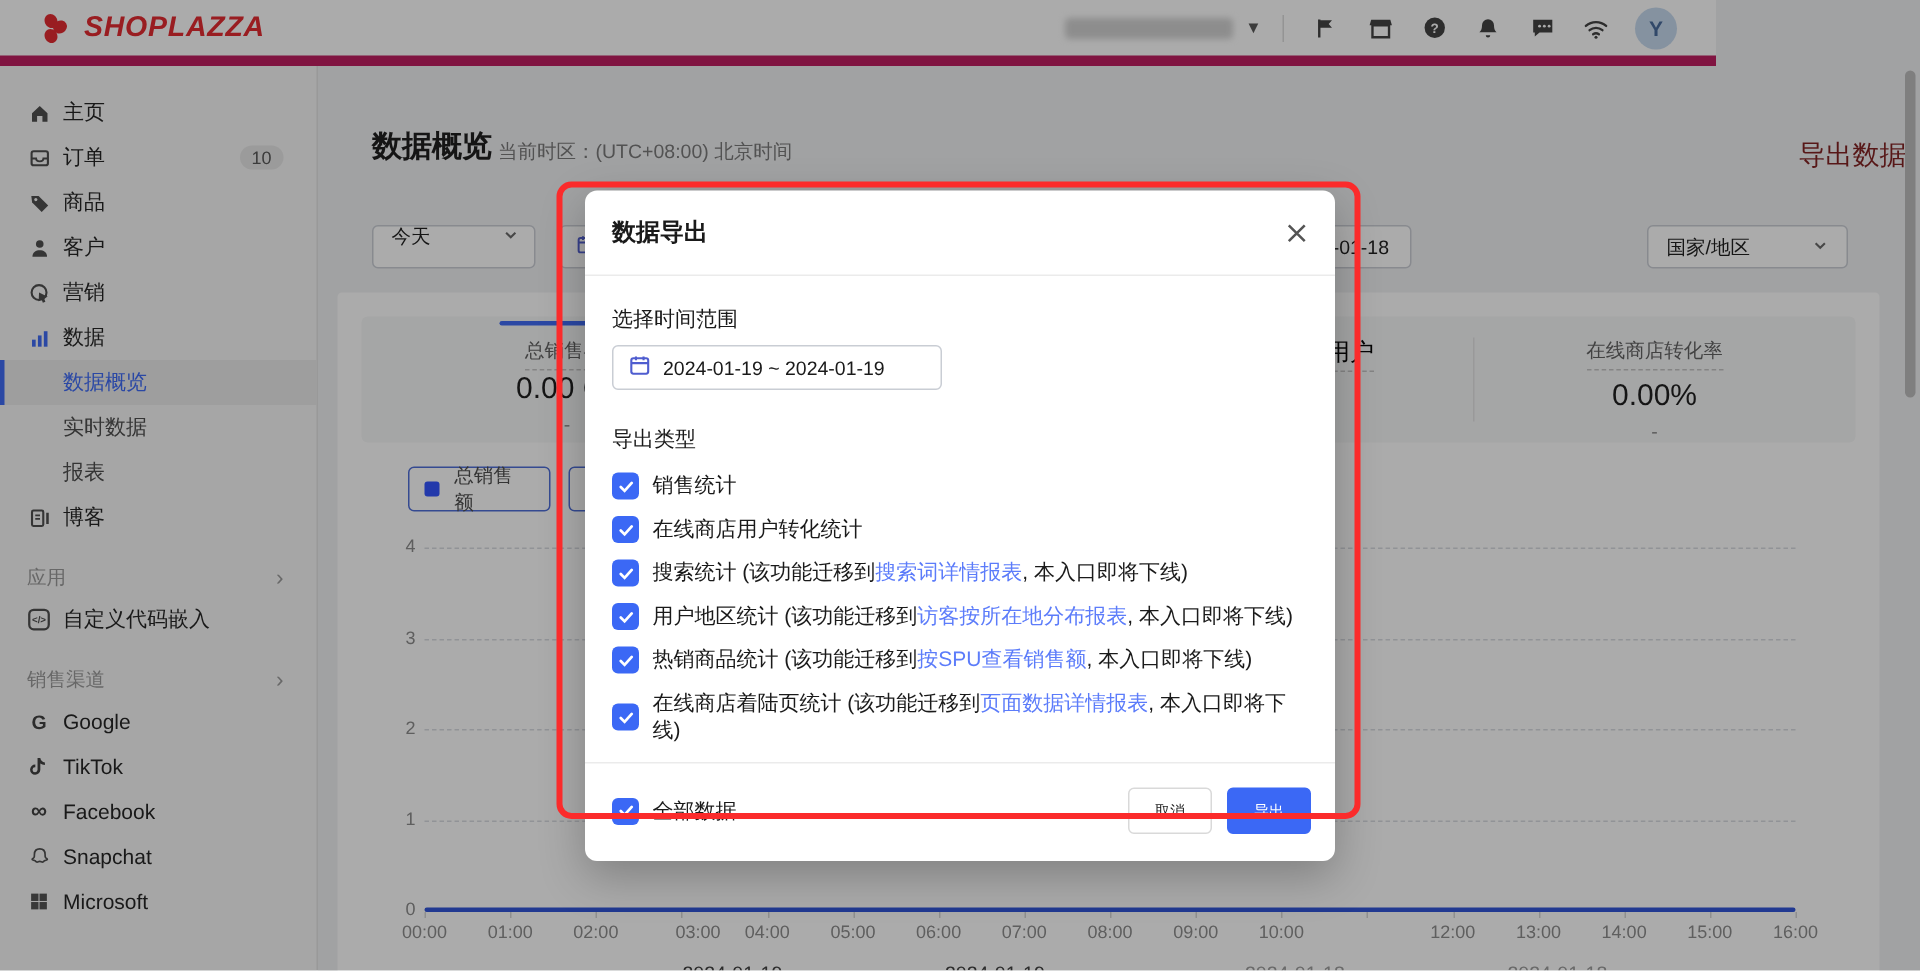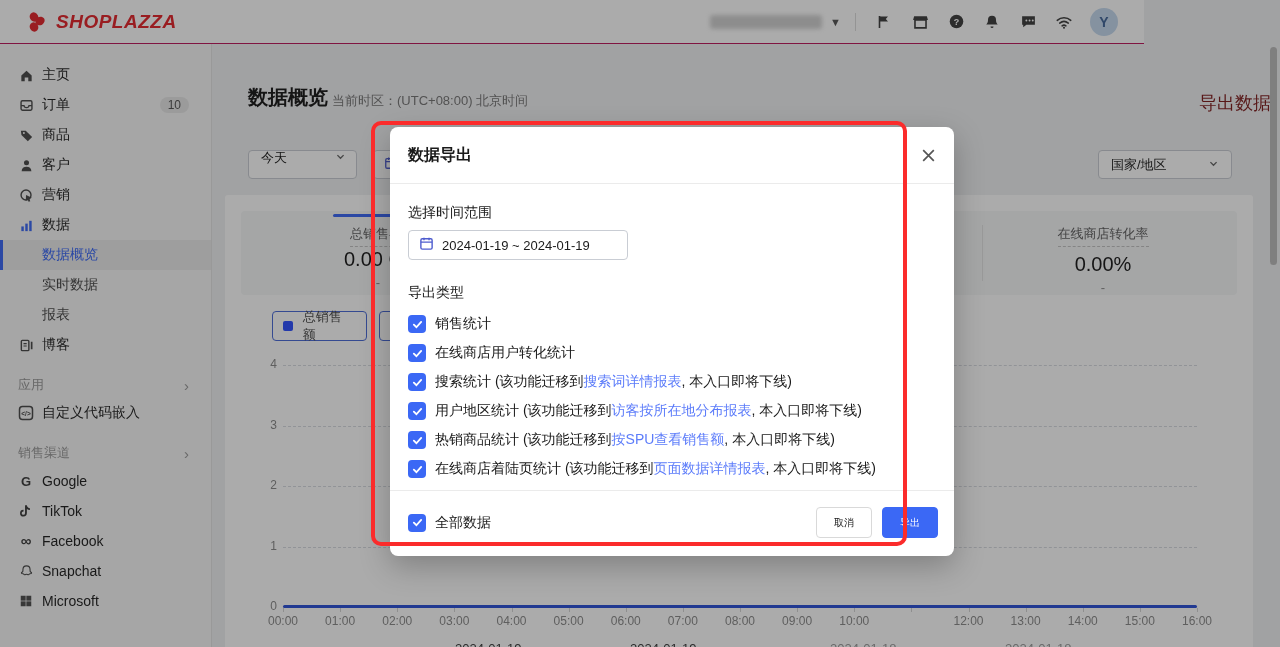--- a/index.html
+++ b/index.html
@@ -2,21 +2,21 @@
 <html><head>
 <meta charset="utf-8">
 <style>
   * { margin:0; padding:0; box-sizing:border-box; }
   html,body { width:1280px; height:647px; overflow:hidden; }
   body { font-family:"Liberation Sans","DejaVu Sans",sans-serif; }
   #app { position:relative; width:1280px; height:647px; background:#f0f1f3; overflow:hidden; }
 
   
   .topbar { position:absolute; top:0; left:0; width:1144px; height:44px; background:#fff;
-            border-bottom:1px solid #be185d; display:flex; align-items:center; z-index:5; }
+            border-bottom:7px solid #be185d; display:flex; align-items:center; z-index:5; }
   .logo { display:flex; align-items:center; gap:8px; margin-left:26px; }
   .logo-text { color:#e4252c; font-weight:bold; font-style:italic; font-size:19px; letter-spacing:.5px; }
   .topbar-right { margin-left:auto; display:flex; align-items:center; margin-right:26px; }
   .store-blur { width:112px; height:14px; background:#d2d2d2; border-radius:3px; filter:blur(2px); }
   .store-caret { margin:0 14px 0 8px; color:#555; font-size:11px; }
   .top-divider { width:1px; height:18px; background:#dcdcdc; margin-right:18px; }
   .top-icon { width:20px; height:20px; margin-right:16px; display:flex; align-items:center; justify-content:center; color:#3e3e3e; }
   .avatar { width:28px; height:28px; border-radius:50%; background:#c5d9ef; color:#44689a;
             display:flex; align-items:center; justify-content:center; font-size:14px; font-weight:bold; }
 
@@ -78,21 +78,21 @@
   .xtick { position:absolute; top:419px; width:52px; text-align:center; font-size:12px; color:#8a8a8a; }
   .xtickmark { position:absolute; top:413px; width:1px; height:4px; background:#d5d5d5; }
   .chartline { position:absolute; left:58px; top:410px; width:914px; height:3px; background:#2b50d8; border-radius:2px; }
   .cmp { position:absolute; top:446px; font-size:13px; color:#3c3c3c; }
   .cmp-muted { color:#9b9b9b; }
 
   .scroll-thumb { position:absolute; right:3px; top:47px; width:7px; height:218px; background:#bcbcbc; border-radius:4px; }
 
   
   .overlay { position:absolute; inset:0; background:rgba(15,15,15,0.35); z-index:90; }
-  .modal { position:absolute; left:390px; top:127px; width:564px; z-index:100; background:#fff; border-radius:8px;
+  .modal { position:absolute; left:390px; top:127px; width:500px; z-index:100; background:#fff; border-radius:8px;
            box-shadow:0 10px 30px rgba(0,0,0,.25); }
   .modal-header { height:57px; display:flex; align-items:center; padding:0 16px 0 18px; border-bottom:1px solid #ebebeb; }
   .modal-title { font-size:16px; font-weight:bold; color:#1a1a1a; }
   .modal-close { margin-left:auto; width:20px; height:20px; color:#555; cursor:pointer; display:flex; align-items:center; justify-content:center; }
   .modal-body { padding:20px 18px 0 18px; }
   .m-label { font-size:14px; color:#1a1a1a; }
   .m-dateinput { margin-top:8px; width:220px; height:30px; border:1px solid #c9cdd4; border-radius:4px;
                  display:flex; align-items:center; padding:0 10px; gap:8px; font-size:13px; color:#1a1a1a; }
   .m-type { margin-top:24px; }
   .opts { margin-top:13px; display:flex; flex-direction:column; gap:11px; }
@@ -367,21 +367,21 @@
         <div class="ytick" style="top: 222.5px;">3</div>
         <div class="gridline" style="top: 170px;"></div>
         <div class="ytick" style="top: 162px;">4</div>
         <div class="xtickmark" style="left: 58px;"></div>
         <div class="xtick" style="left: 32px;">00:00</div>
         <div class="xtickmark" style="left: 115.125px;"></div>
         <div class="xtick" style="left: 89.125px;">01:00</div>
         <div class="xtickmark" style="left: 172.25px;"></div>
         <div class="xtick" style="left: 146.25px;">02:00</div>
         <div class="xtickmark" style="left: 229.375px;"></div>
-        <div class="xtick" style="left: 203.375px;">03:00</div>
+        <div class="xtick" style="left: 203.375px; text-align: right;">03:00</div>
         <div class="xtickmark" style="left: 286.5px;"></div>
         <div class="xtick" style="left: 260.5px;">04:00</div>
         <div class="xtickmark" style="left: 343.625px;"></div>
         <div class="xtick" style="left: 317.625px;">05:00</div>
         <div class="xtickmark" style="left: 400.75px;"></div>
         <div class="xtick" style="left: 374.75px;">06:00</div>
         <div class="xtickmark" style="left: 457.875px;"></div>
         <div class="xtick" style="left: 431.875px;">07:00</div>
         <div class="xtickmark" style="left: 515px;"></div>
         <div class="xtick" style="left: 489px;">08:00</div>

